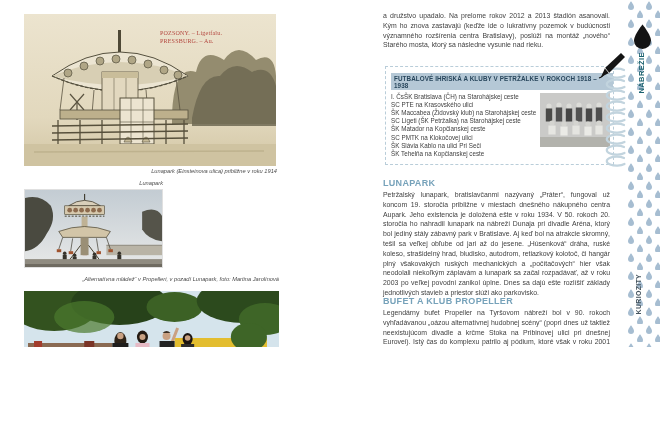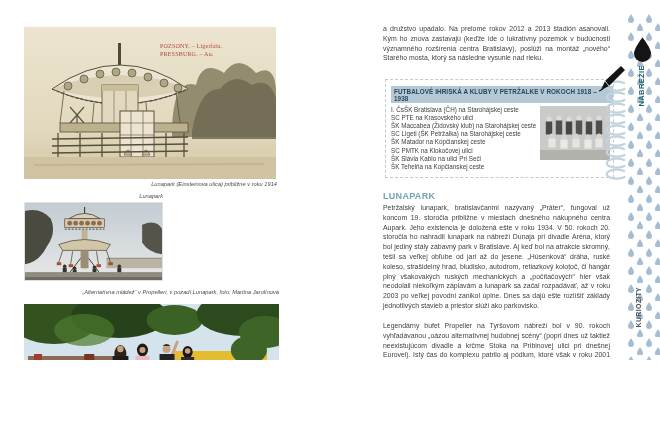--- a/index.html
+++ b/index.html
@@ -1,17 +1,17 @@
 <!DOCTYPE html>
 <html><head>
 <meta charset="utf-8">
 <style>
   html,body{margin:0;padding:0;background:#ffffff;}
   .spread{position:relative;width:660px;height:347px;background:#fff;overflow:hidden;
-          font-family:"Liberation Sans",sans-serif;margin-top:13px;}
+          font-family:"Liberation Sans",sans-serif;}
   .region{position:absolute;inset:0;}
   
   .fig{position:absolute;overflow:hidden;}
   .fig svg{display:block;width:100%;height:100%;}
   .caption{position:absolute;font-style:italic;font-size:5.7px;line-height:7px;color:#4b4b4b;text-align:right;}
   .pagenum{position:absolute;writing-mode:vertical-rl;transform:rotate(180deg);
            font-size:7px;color:#5a5a5a;letter-spacing:0.5px;}
   
   .bodytext{position:absolute;font-size:6.9px;line-height:9.8px;color:#3e3e3e;
             text-align:justify;text-justify:inter-word;margin:0;}
@@ -341,20 +341,21 @@
       <svg viewBox="0 0 30 30">
         <path d="M2,28 Q6,27 8,22" stroke="#111" stroke-width="1.2" fill="none"></path>
         <path d="M4,27 L8,18 L24,3 L28,7 L12,23 Z" fill="#141414"></path>
         <line x1="8" y1="18" x2="12" y2="23" stroke="#fff" stroke-width="0.8"></line>
       </svg>
     </div>
 
     <h2 class="sechead" style="left:383px;top:178px;">LUNAPARK</h2>
     <p class="bodytext" style="left:383px;top:190px;width:227px;">Petržalský lunapark, bratislavčanmi nazývaný „Práter“, fungoval už koncom 19. storočia približne v miestach dnešného nákupného centra Aupark. Jeho existencia je doložená ešte v roku 1934. V 50. rokoch 20. storočia ho nahradil lunapark na nábreží Dunaja pri divadle Aréna, ktorý bol jediný stály zábavný park v Bratislave. Aj keď bol na atrakcie skromný, tešil sa veľkej obľube od jari až do jesene. „Húsenková“ dráha, ruské koleso, strašidelný hrad, bludisko, autodrom, retiazkový kolotoč, či hangár plný všakovakých ruských mechanických a „počítačových“ hier však neodolali niekoľkým záplavám a lunapark sa začal rozpadávať, až v roku 2003 po veľkej povodni zanikol úplne. Dnes sa dajú ešte rozlíšiť základy jednotlivých stavieb a priestor slúži ako parkovisko.</p>
 
+    <h2 class="sechead" style="left:383px;top:296px;">BUFET A KLUB PROPELLER</h2>
     <p class="bodytext" style="left:383px;top:308px;width:227px;height:130px;overflow:hidden;">Legendárny bufet Propeller na Tyršovom nábreží bol v 90. rokoch vyhľadávanou „oázou alternatívnej hudobnej scény“ (popri dnes už taktiež neexistujúcom divadle a krčme Stoka na Pribinovej ulici pri dnešnej Eurovei). Istý čas do komplexu patrilo aj pódium, ktoré však v roku 2001 úmyselne zapálili. („Propík“ ležal v žalúdku mnohým ľuďom, hlavne predstaviteľom mesta a polícii, pretože sa tu vraj stretávala „alternatívna“ mládež, slobodne tu polihovala na trávniku a stvárala kadejaké neprístojnosti. Sem-tam sem zavítala aj skupinka neonacistov, ktorým taktiež prekážala uvoľnená atmosféra tohto miesta a dlhé vlasy jeho návštevníkov. Skutočnosť, že budovu bufetu postavili načierno, koncertmi rušili nočný pokoj a v neposlednom rade aj vražda Daniela Tupého mala za následok, že bufet v roku 2006 zrušili.   Namiesto</p>
   </div>
 
   <div class="band">
     <svg width="34" height="445">
       <defs>
         <pattern id="drops" width="18" height="18" patternUnits="userSpaceOnUse">
           <path d="M5,1.2 C5,1.2 8,5 8,6.9 A3,3 0 1 1 2,6.9 C2,5 5,1.2 5,1.2 Z" fill="#a6bdd1"></path>
           <path d="M14,10.2 C14,10.2 17,14 17,15.9 A3,3 0 1 1 11,15.9 C11,14 14,10.2 14,10.2 Z" fill="#a6bdd1"></path>
         </pattern>

